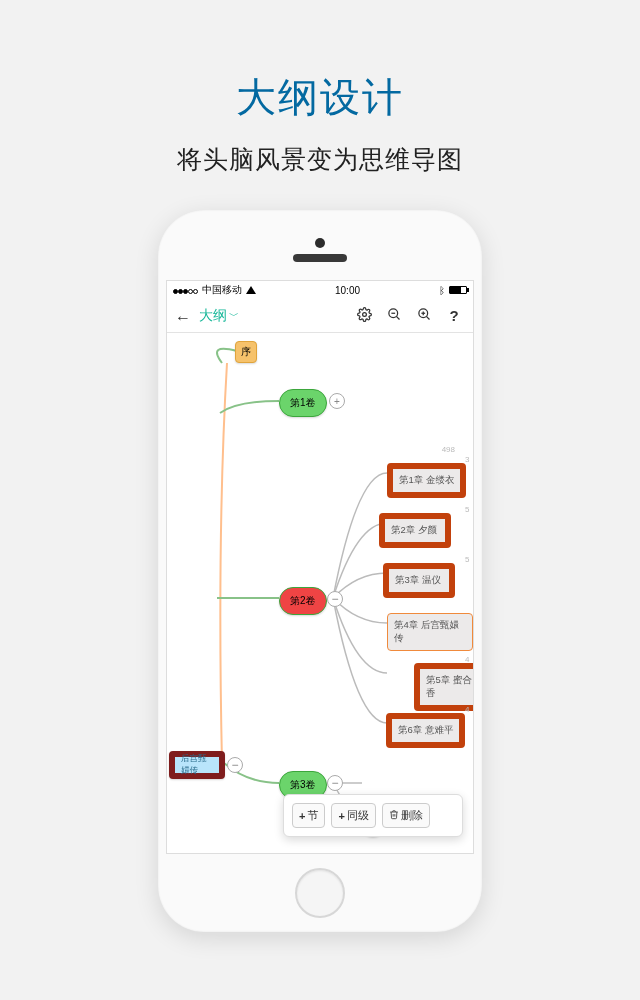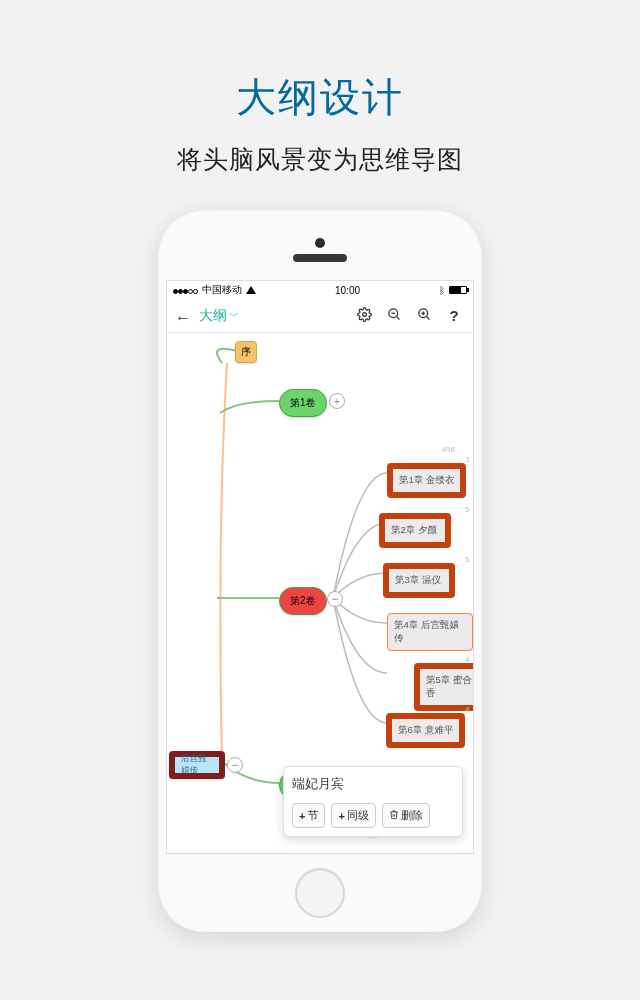--- a/index.html
+++ b/index.html
@@ -287,21 +287,20 @@
       <div class="minus-circle" style="left:160px; top:442px;">−</div>
 
       <div class="node" style="left:195px; top:482px; width:22px;height:22px;border-radius:50%;background:#6bd46b;border:1px solid #3ca63c;"></div>
 
       <div class="node n-rect" style="left:2px; top:418px; background:#b9e5fb; border:6px solid #7f1d1d; width:56px; height:28px; font-size:8.5px; color:#2a6b8a;">
         <span>后宫甄嬛传</span>
       </div>
       <div class="minus-circle" style="left:60px; top:424px;">−</div>
 
       <div class="popup">
-        <div class="popup-title">端妃月宾</div>
         <div class="popup-row">
           <div class="popup-btn">
             <span class="pi">+</span>
             <span>节</span>
           </div>
           <div class="popup-btn">
             <span class="pi">+</span>
             <span>同级</span>
           </div>
           <div class="popup-btn">

